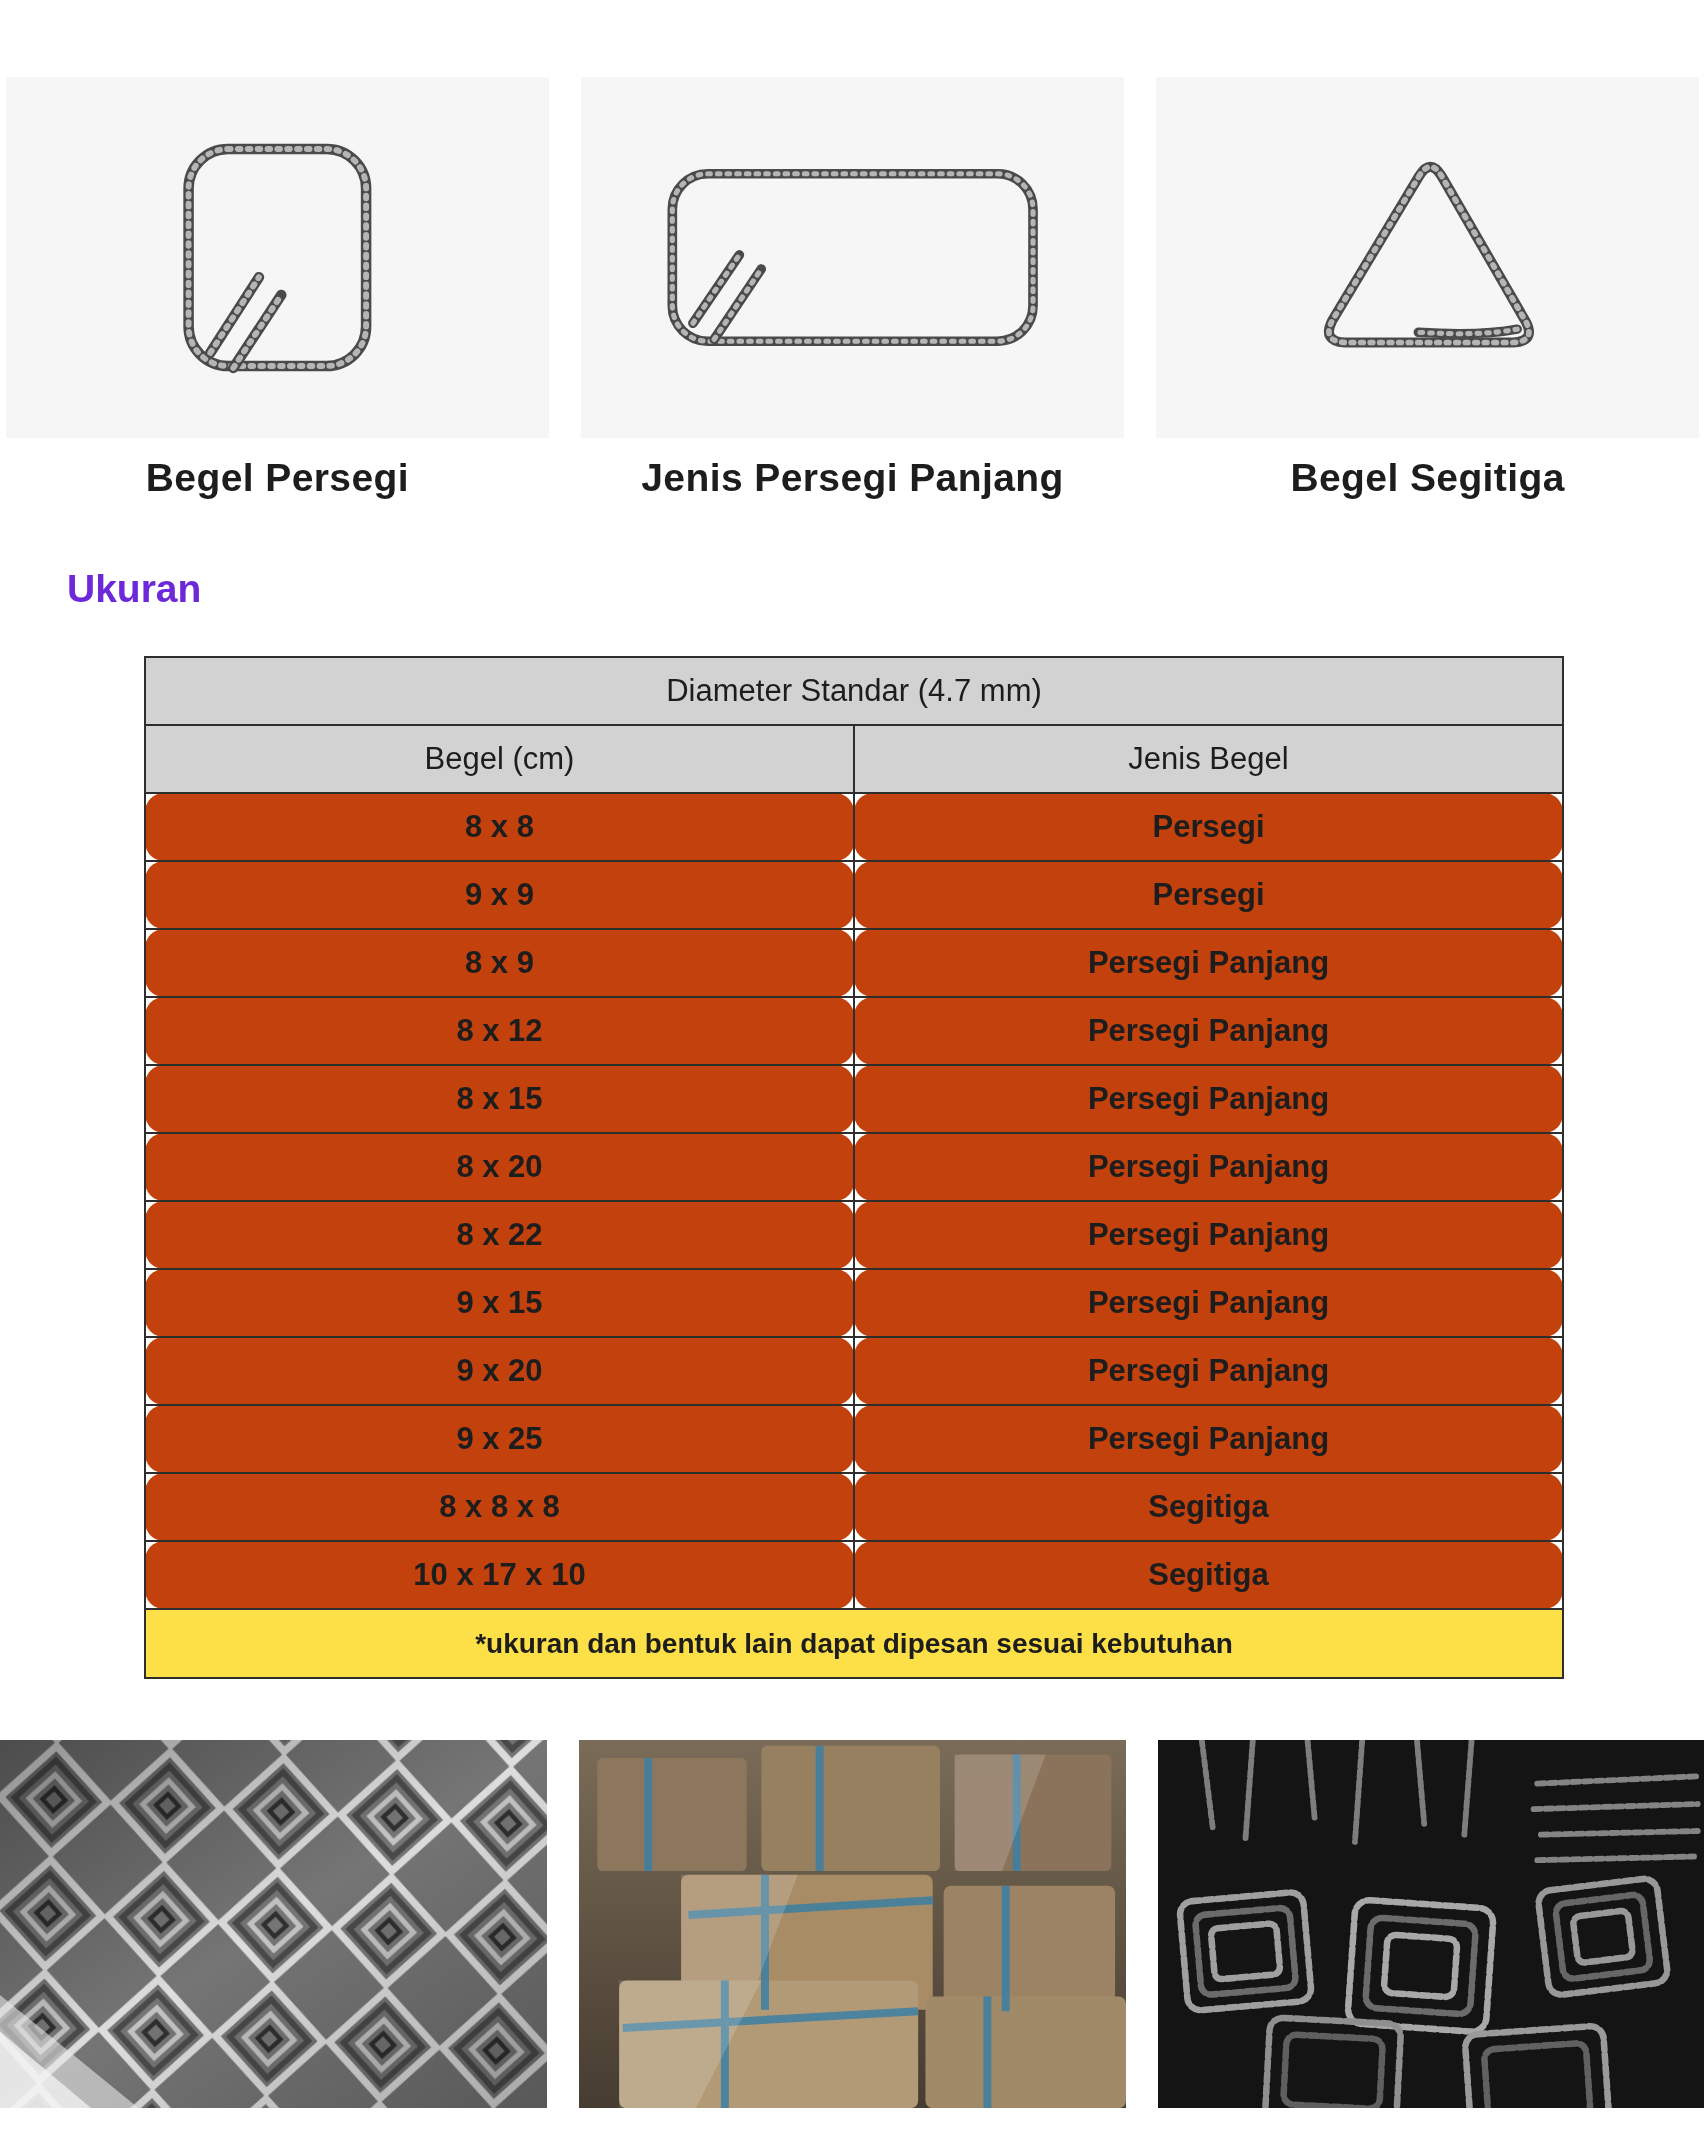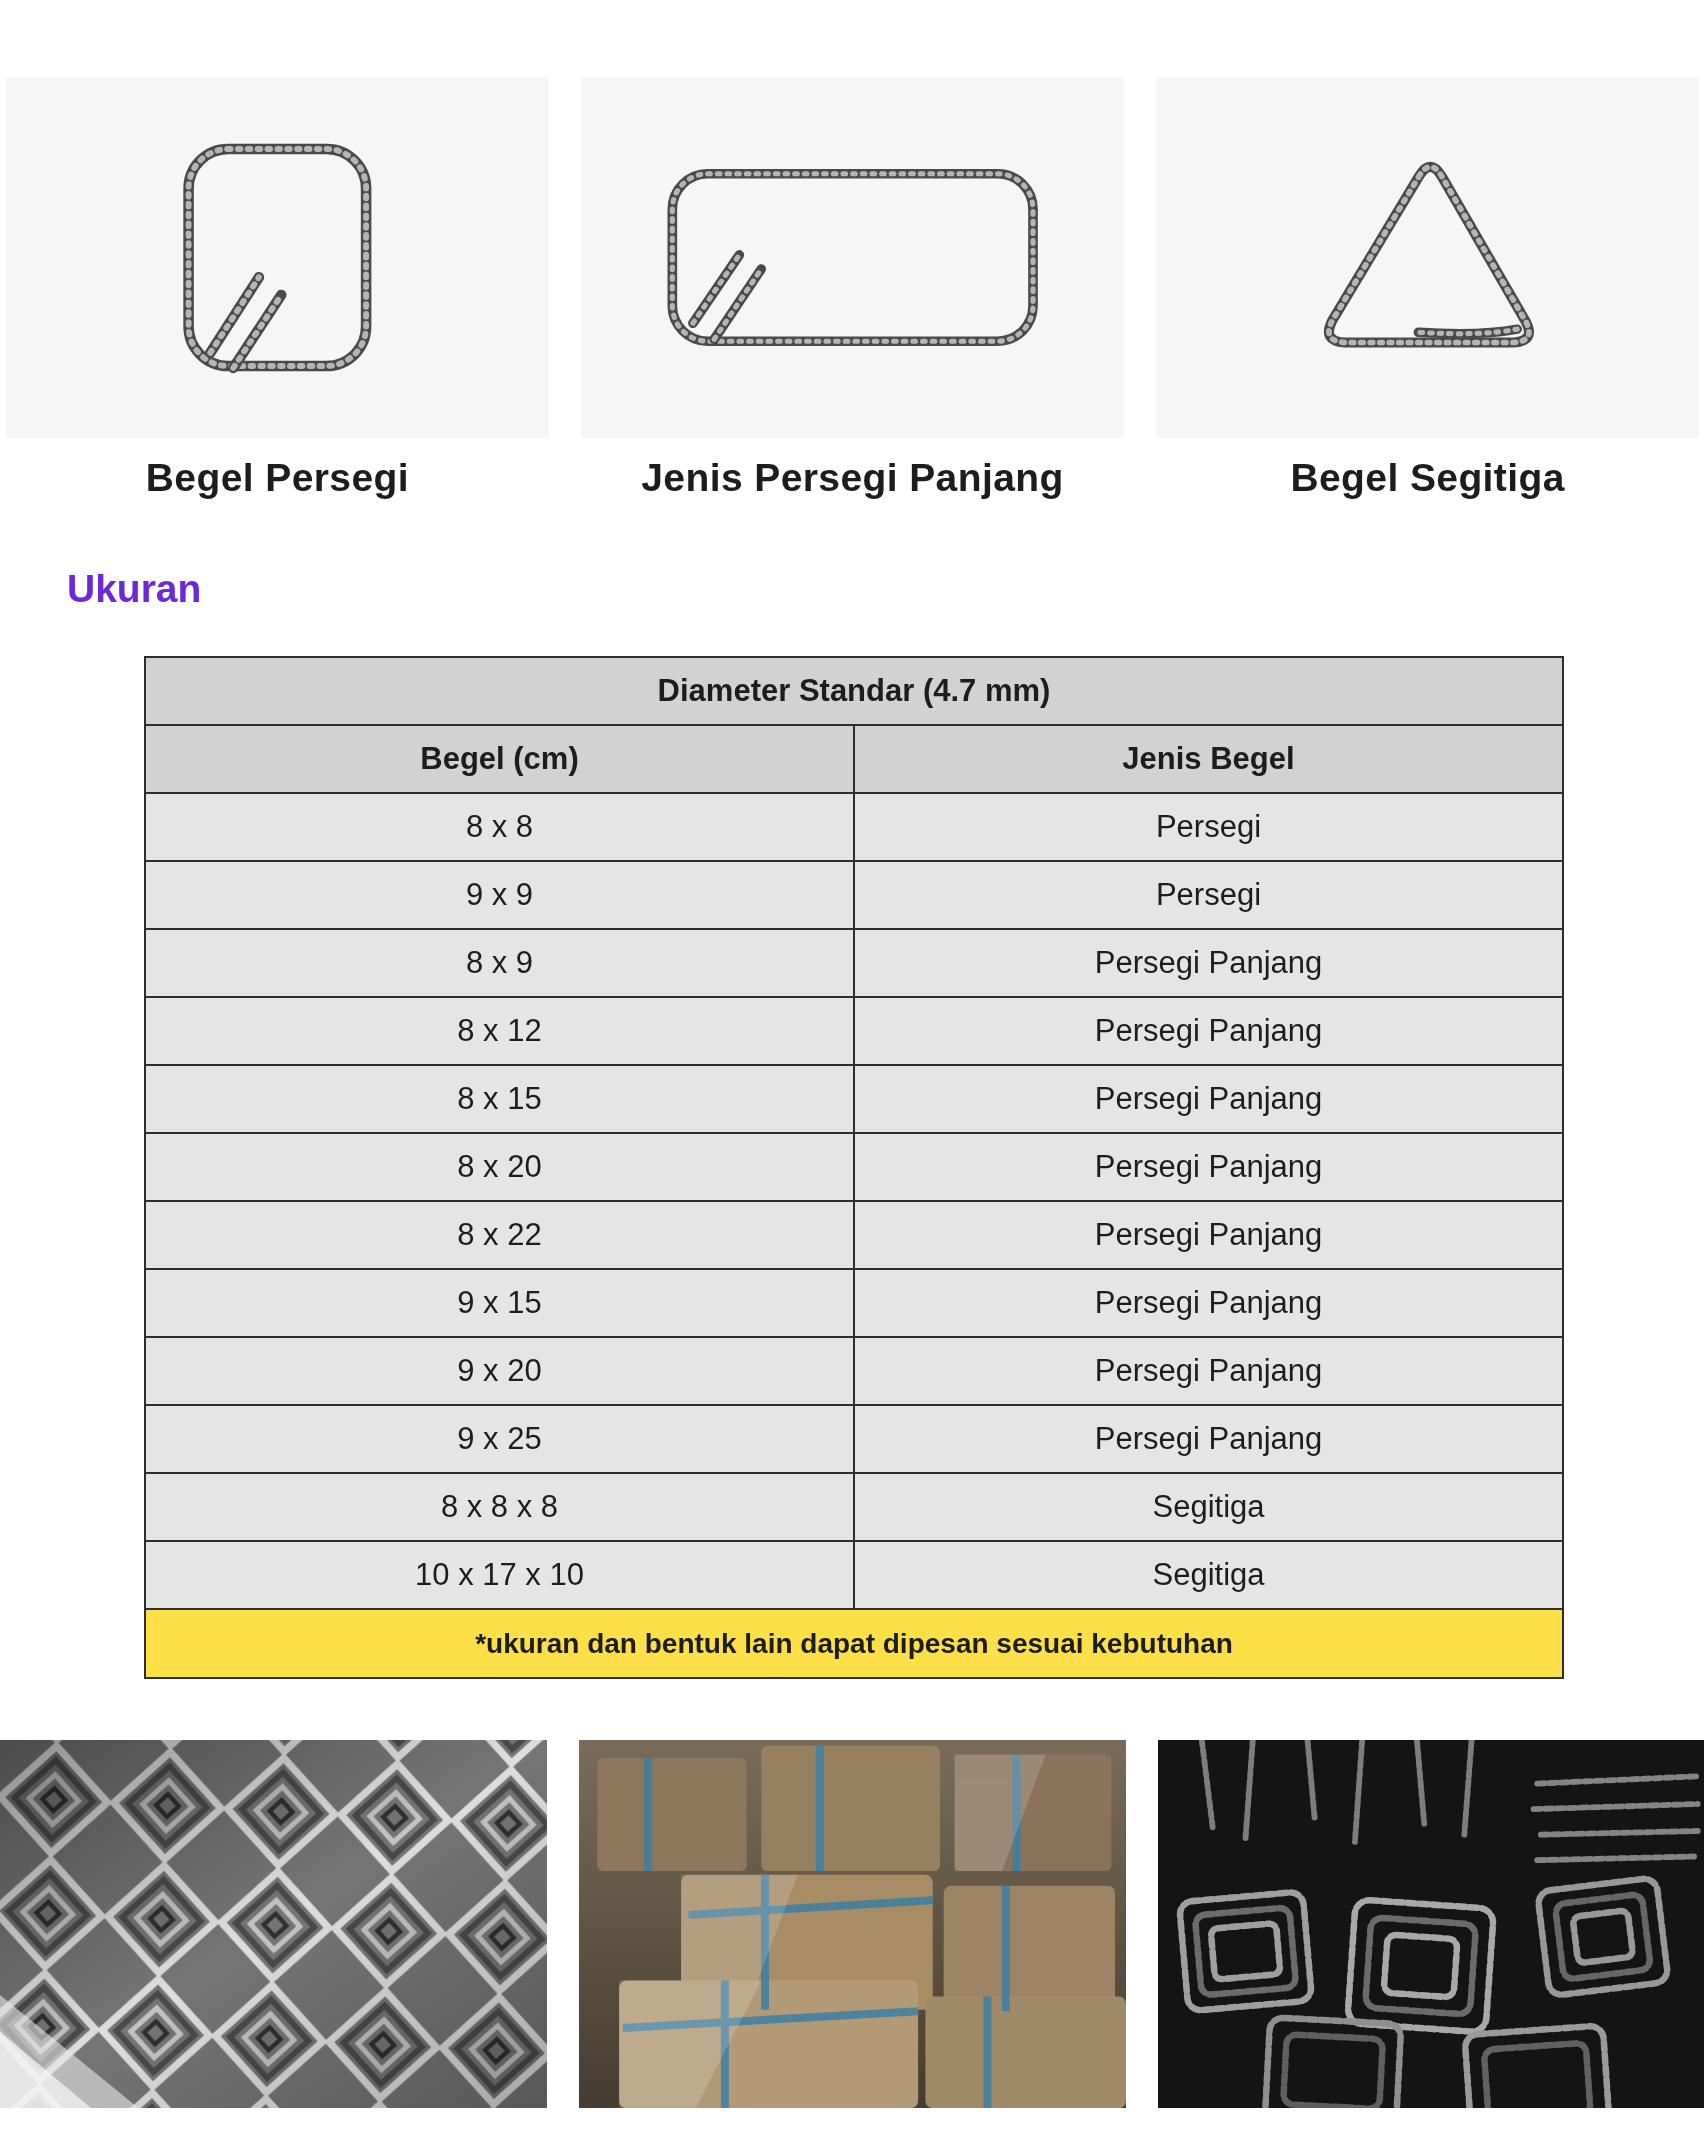--- a/index.html
+++ b/index.html
@@ -54,26 +54,27 @@
     border: 2.2px solid #2e2e2e;
     text-align: center;
     vertical-align: middle;
     height: 68px;
     padding: 0;
     box-sizing: border-box;
     font-size: 31px;
   }
   table.sizes thead th {
     background: #d2d2d2;
+    font-weight: 400;
+    margin-left: 16px;
+  }
+  table.sizes tbody td {
+    background: #c2410c;
     font-weight: 700;
-    margin-left: 16px;
-  }
-  table.sizes tbody td {
-    background: #e5e5e5;
-    font-weight: 400;
+    border-radius: 19px;
   }
   table.sizes tfoot td {
     background: #fde047;
     font-weight: 700;
     font-size: 28px;
     height: 69px;
   }
   .photos {
     display: grid;
     grid-template-columns: repeat(3, 1fr);

